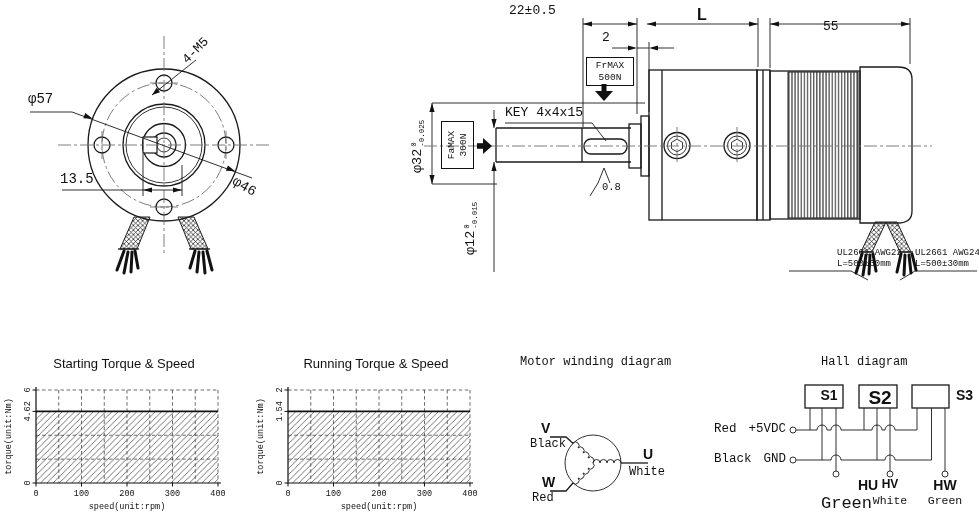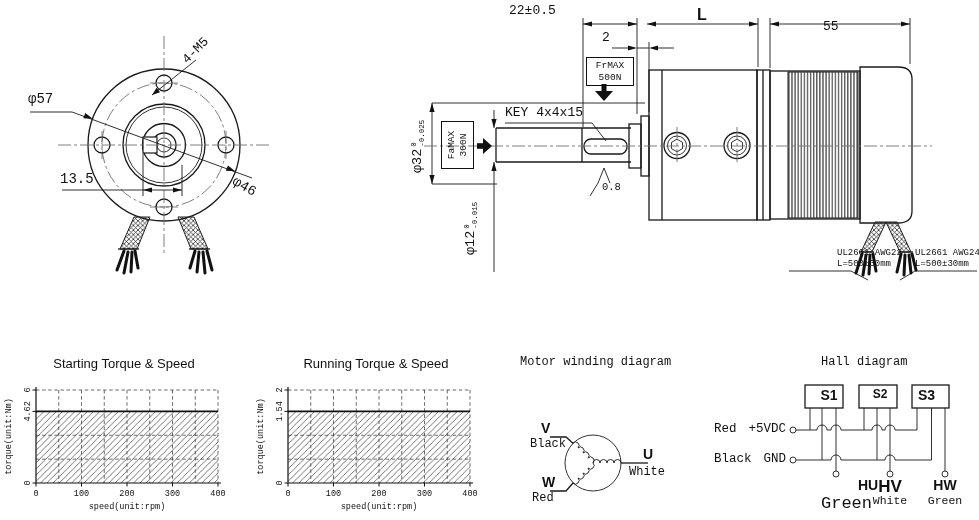--- a/index.html
+++ b/index.html
@@ -359,32 +359,32 @@
   <span class="lbl" style="left:520px;top:356px;font-size:12px;">Motor winding diagram</span>
   <span class="lbl sans b" style="left:541px;top:421px;font-size:14px;">V</span>
   <span class="lbl" style="left:530px;top:438px;font-size:12px;">Black</span>
   <span class="lbl sans b" style="left:643px;top:447px;font-size:14px;">U</span>
   <span class="lbl" style="left:629px;top:466px;font-size:12px;">White</span>
   <span class="lbl sans b" style="left:542px;top:475px;font-size:14px;">W</span>
   <span class="lbl" style="left:532px;top:492px;font-size:12px;">Red</span>
 
   <span class="lbl" style="left:813px;top:356px;font-size:12px;margin-left:8px;">Hall diagram</span>
   <span class="lbl sans b ctr" style="left:805px;top:388px;width:48px;font-size:14px;">S1</span>
-  <span class="lbl sans b ctr" style="left:859px;top:388px;width:42px;font-size:12px;">S2</span>
-  <span class="lbl sans b ctr" style="left:908px;top:388px;width:37px;font-size:14px;">S3</span>
+  <span class="lbl sans b ctr" style="left:859px;top:388px;width:42px;font-size:19px;">S2</span>
+  <span class="lbl sans b ctr" style="left:936px;top:388px;width:37px;font-size:14px;text-align:right;">S3</span>
 
   <div class="railrow" style="left:714px;top:422px;width:72px;">
     <span>Red</span>
     <span>+5VDC</span>
   </div>
   <div class="railrow" style="left:714px;top:452px;width:72px;">
     <span>Black</span>
     <span>GND</span>
   </div>
 
   <span class="lbl sans b ctr" style="left:856px;top:478px;width:24px;font-size:14px;">HU</span>
   <span class="lbl ctr" style="left:821px;top:495px;width:46px;font-size:17px;">Green</span>
-  <span class="lbl sans b ctr" style="left:878px;top:478px;width:24px;font-size:17px;">HV</span>
+  <span class="lbl sans b ctr" style="left:878px;top:478px;width:24px;font-size:12px;">HV</span>
   <span class="lbl ctr" style="left:867px;top:495px;width:46px;font-size:11.5px;">White</span>
   <span class="lbl sans b ctr" style="left:933px;top:478px;width:24px;font-size:14px;">HW</span>
   <span class="lbl ctr" style="left:922px;top:495px;width:46px;font-size:11.5px;">Green</span>
 
 </div>
 
 </body></html>

